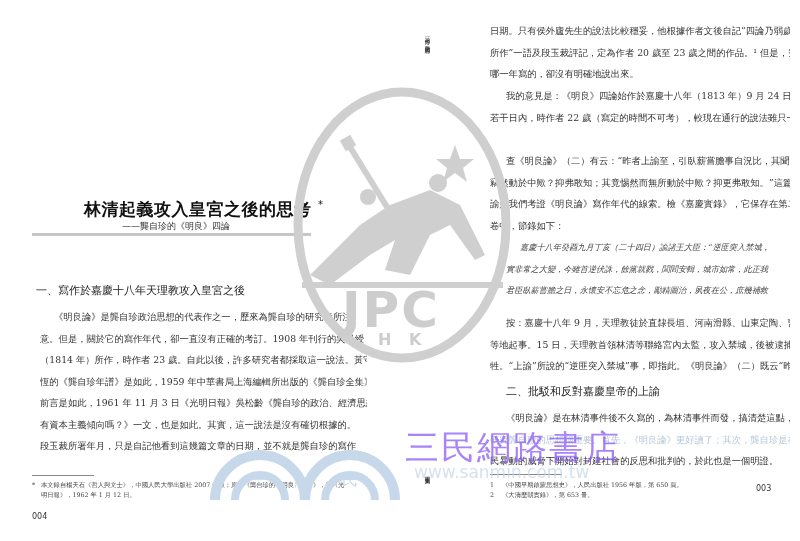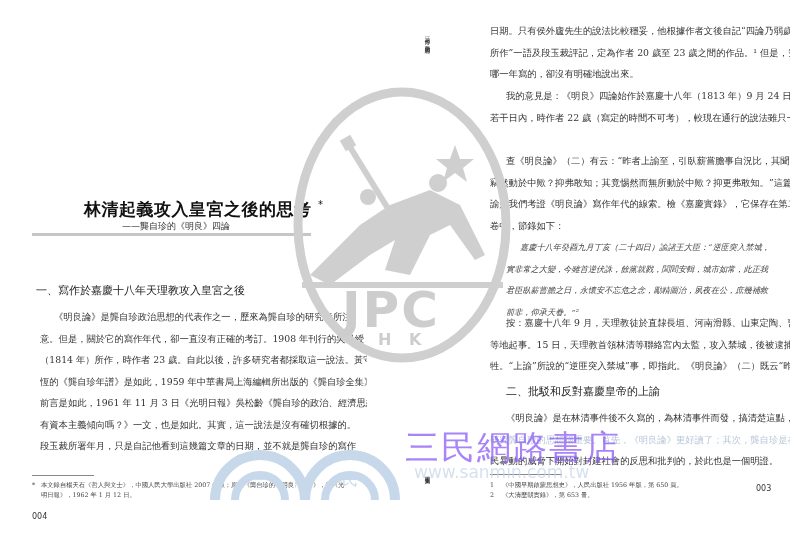--- a/index.html
+++ b/index.html
@@ -79,21 +79,20 @@
     <span class="line" style="padding-left:16px;">查《明良論》（二）有云：“昨者上諭至，引臥薪嘗膽事自況比，其聞之而</span>
     <span class="line">竊然動於中歟？抑弗敢知；其竟惕然而無所動於中歟？抑更弗敢知。”這篇上</span>
     <span class="line">諭是我們考證《明良論》寫作年代的線索。檢《嘉慶實錄》，它保存在第二五七</span>
     <span class="line">卷中，節錄如下：</span>
   </div>
 
   <div class="quote" style="left:106px;top:237px;width:285px;">
     <span class="line" style="padding-left:14px;">嘉慶十八年癸酉九月丁亥（二十四日）諭諸王大臣：“逆匪突入禁城，</span>
     <span class="line">實非常之大變，今雖首逆伏誅，餘黨就戮，閭閻安輯，城市如常，此正我</span>
     <span class="line">君臣臥薪嘗膽之日，永懷安不忘危之念，勵精圖治，夙夜在公，庶幾補救</span>
-    <span class="line">前非，仰承天眷。”²</span>
   </div>
 
   <div class="para" style="left:90px;top:312px;width:300px;">
     <span class="line" style="padding-left:16px;">按：嘉慶十八年 9 月，天理教徒於直隸長垣、河南滑縣、山東定陶、曹縣</span>
     <span class="line">等地起事。15 日，天理教首領林清等聯絡宮內太監，攻入禁城，後被逮捕，犧</span>
     <span class="line">牲。“上諭”所說的“逆匪突入禁城”事，即指此。《明良論》（二）既云“昨者</span>
   </div>
 
   <div class="h2" style="left:106px;top:384px;">二、批駁和反對嘉慶皇帝的上諭</div>
 

